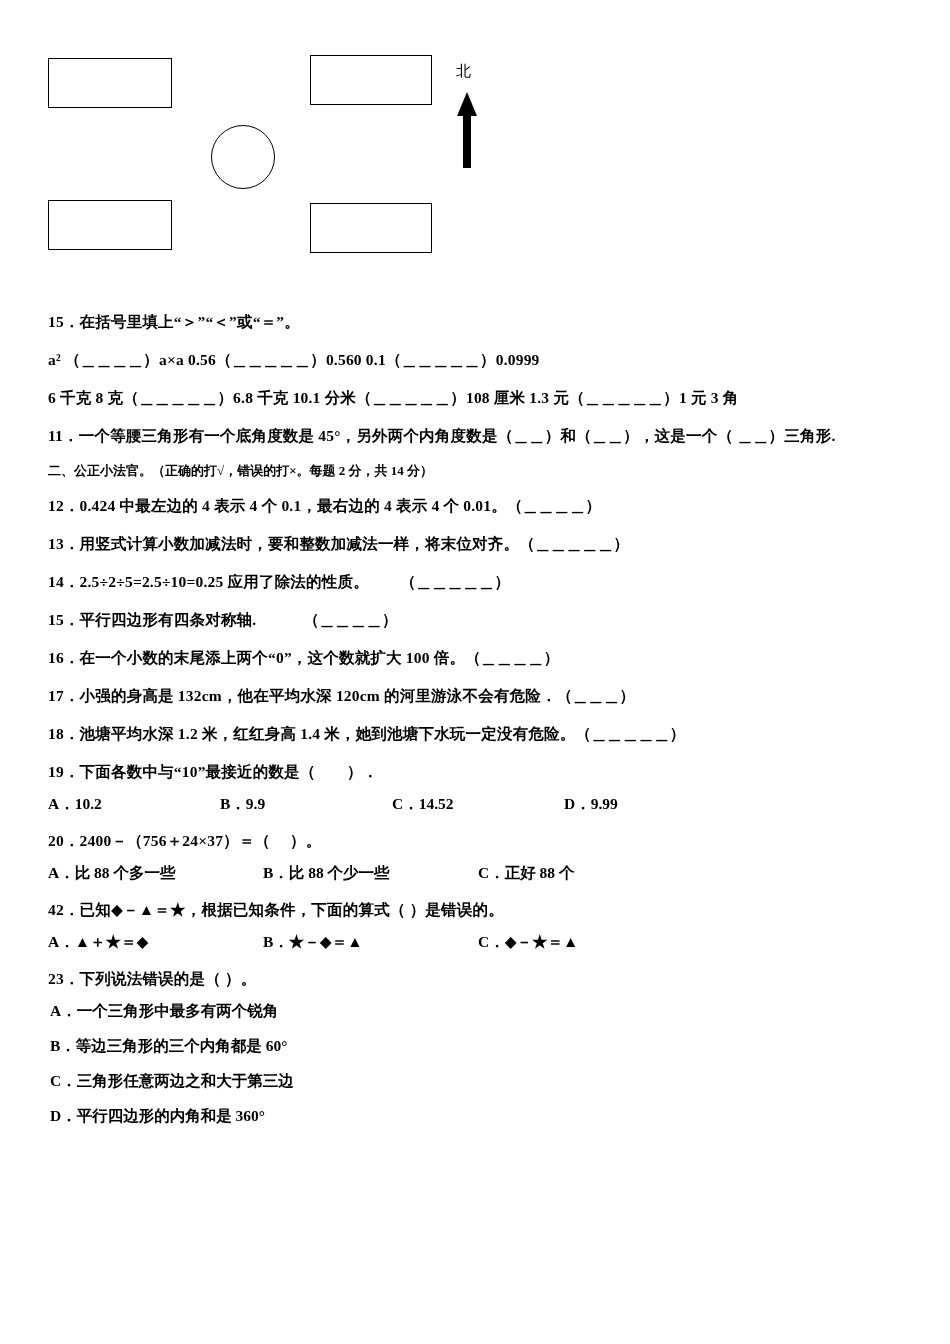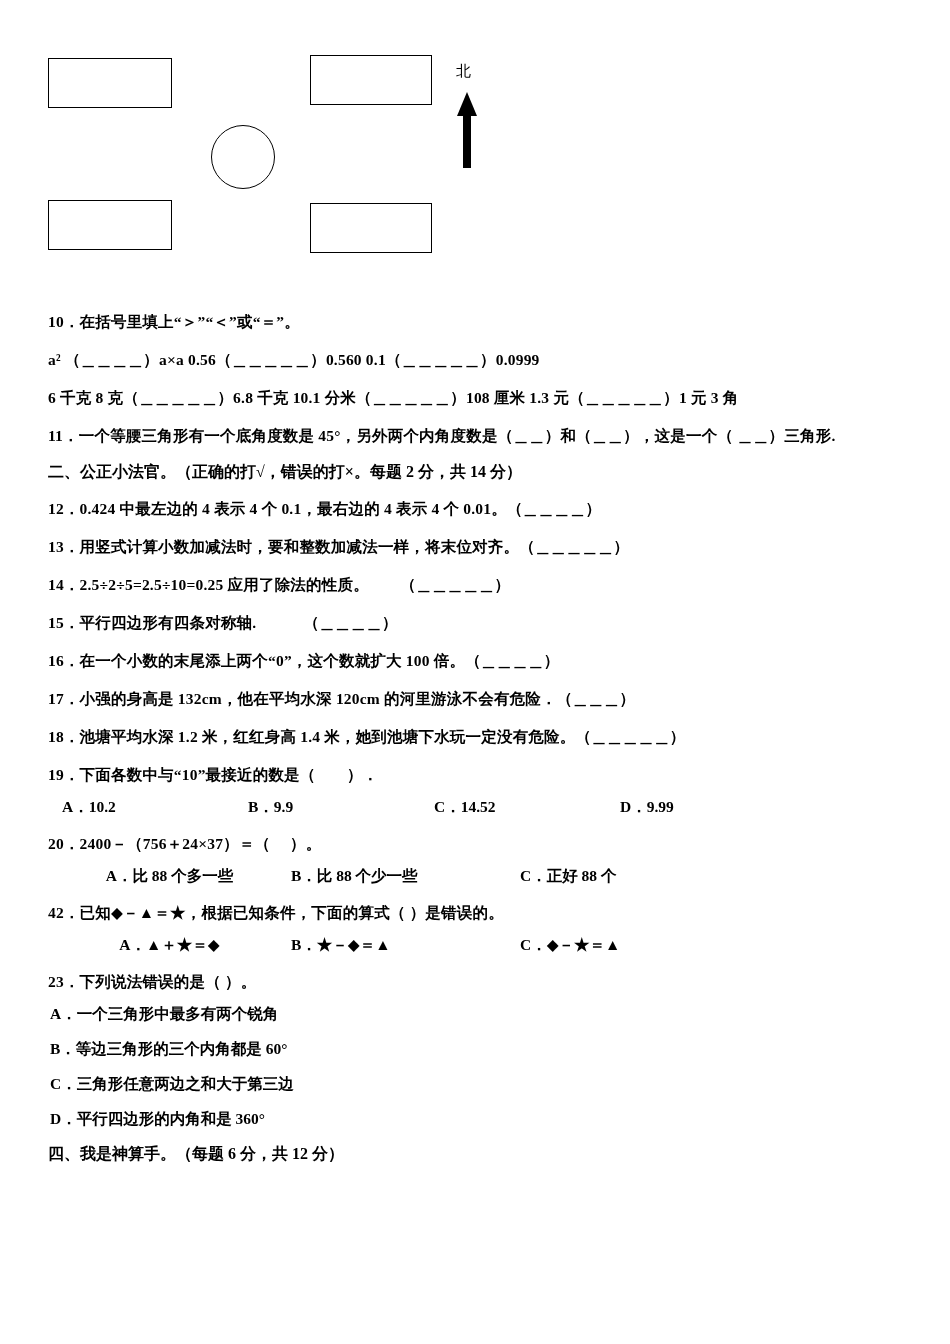--- a/index.html
+++ b/index.html
@@ -51,36 +51,35 @@
 
   
   .line {
     font-size: 15.5px;
     line-height: 1.55;
     margin: 0 0 14px 0;
     font-weight: bold;
     letter-spacing: 0.2px;
   }
   .section-head {
-    font-size: 16px;
+    font-size: 13px;
     font-weight: bold;
     margin: 12px 0 14px 0;
   }
   .opts {
     display: flex;
     font-size: 15.5px;
     font-weight: bold;
     margin: 0 0 14px 0;
   }
   .opts > span {
     display: inline-block;
-    margin-left: 14px;
   }
   .opt-4col > span { width: 172px; }
-  .opt-3col > span:nth-child(1) { width: 215px; text-align: center; }
+  .opt-3col > span:nth-child(1) { width: 215px; }
   .opt-3col > span:nth-child(2) { width: 215px; }
   .stack-opt {
     font-size: 15.5px;
     font-weight: bold;
     margin: 0 0 14px 0;
     padding-left: 2px;
   }
   .tight { margin-bottom: 10px; }
 </style>
 </head>
@@ -95,21 +94,21 @@
     <div class="d-rect" style="left:0px; top:200px; width:122px; height:48px;"></div>
     <div class="d-rect" style="left:262px; top:203px; width:120px; height:48px;"></div>
 
     <div class="d-north-label" style="left:408px; top:62px;">北</div>
     <svg class="d-arrow" style="left:405px; top:92px;" width="28" height="76" viewBox="0 0 28 76">
       <polygon points="14,0 24,24 4,24" fill="#000"></polygon>
       <rect x="10" y="22" width="8" height="54" fill="#000"></rect>
     </svg>
   </div>
 
-  <p class="line">10．在括号里填上“＞”“＜”或“＝”。</p>
+  <p class="line">15．在括号里填上“＞”“＜”或“＝”。</p>
   <p class="line">a² （＿＿＿＿）a×a    0.56（＿＿＿＿＿）0.560    0.1（＿＿＿＿＿）0.0999</p>
   <p class="line">6 千克 8 克（＿＿＿＿＿）6.8 千克    10.1 分米（＿＿＿＿＿）108 厘米  1.3 元（＿＿＿＿＿）1 元 3 角</p>
 
   <p class="line">11．一个等腰三角形有一个底角度数是 45°，另外两个内角度数是（＿＿）和（＿＿），这是一个（ ＿＿）三角形.</p>
 
   <p class="section-head">二、公正小法官。（正确的打√，错误的打×。每题 2 分，共 14 分）</p>
   <p class="line">12．0.424 中最左边的 4 表示 4 个 0.1，最右边的 4 表示 4 个 0.01。（＿＿＿＿）</p>
   <p class="line">13．用竖式计算小数加减法时，要和整数加减法一样，将末位对齐。（＿＿＿＿＿）</p>
   <p class="line">14．2.5÷2÷5=2.5÷10=0.25 应用了除法的性质。　　（＿＿＿＿＿）</p>
   <p class="line">15．平行四边形有四条对称轴.　　　（＿＿＿＿）</p>
@@ -140,15 +139,14 @@
     <span>B．★－◆＝▲</span>
     <span>C．◆－★＝▲</span>
   </div>
 
   <p class="line tight">23．下列说法错误的是（ ）。</p>
   <p class="stack-opt">A．一个三角形中最多有两个锐角</p>
   <p class="stack-opt">B．等边三角形的三个内角都是 60°</p>
   <p class="stack-opt">C．三角形任意两边之和大于第三边</p>
   <p class="stack-opt">D．平行四边形的内角和是 360°</p>
 
-  <p class="section-head">四、我是神算手。（每题 6 分，共 12 分）</p>
 
 </div>
 
 </body></html>

